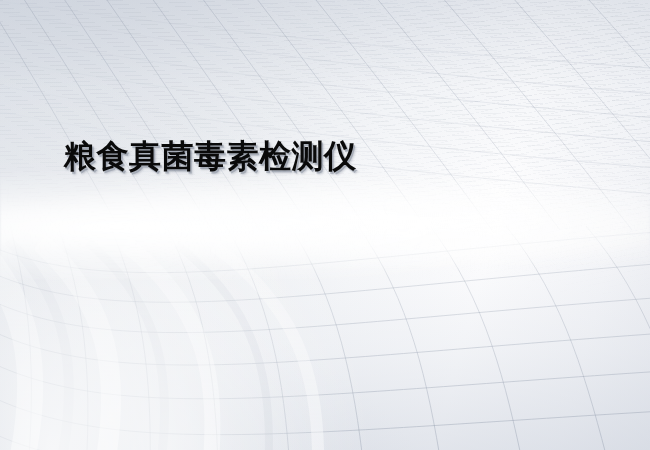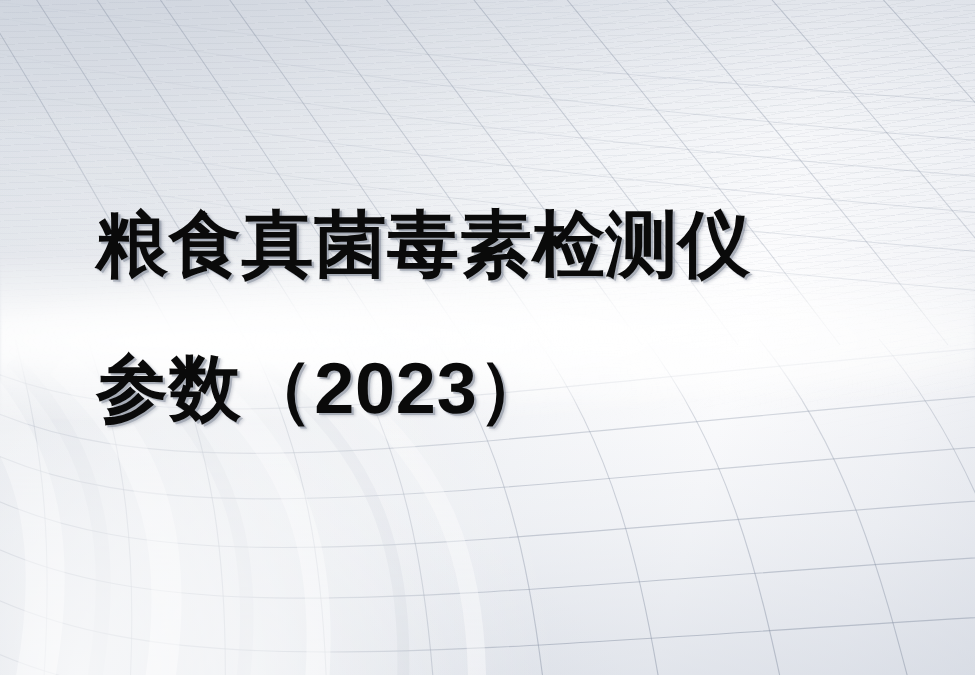--- a/index.html
+++ b/index.html
@@ -129,21 +129,21 @@
 
   
   #title-block {
     position: absolute;
     left: 64px;
     top: 140px;
     z-index: 10;
   }
 
   .title-line {
-    font-size: 48px;
+    font-size: 32px;
     font-weight: bold;
     color: #0a0a0a;
     line-height: 1;
     letter-spacing: 0.5px;
     white-space: nowrap;
     text-shadow:
       1.5px 1.5px 0 rgba(120,128,145,0.45),
       2.5px 2.5px 2px rgba(90,100,120,0.25);
   }
 
@@ -253,16 +253,15 @@
   </div>
 
   <div class="bg-layer" id="bg-ripples"></div>
   <div class="bg-layer" id="bg-ripples-right"></div>
   <div class="bg-layer" id="bg-bottom-bands"></div>
   <div class="bg-layer" id="bg-swoosh2"></div>
   <div class="bg-layer" id="bg-swoosh"></div>
 
   <div id="title-block">
     <div class="title-line" id="title-line-1">粮食真菌毒素检测仪</div>
-    <div class="title-line" id="title-line-2">参数（2023）</div>
   </div>
 
 </div>
 
 </body></html>

